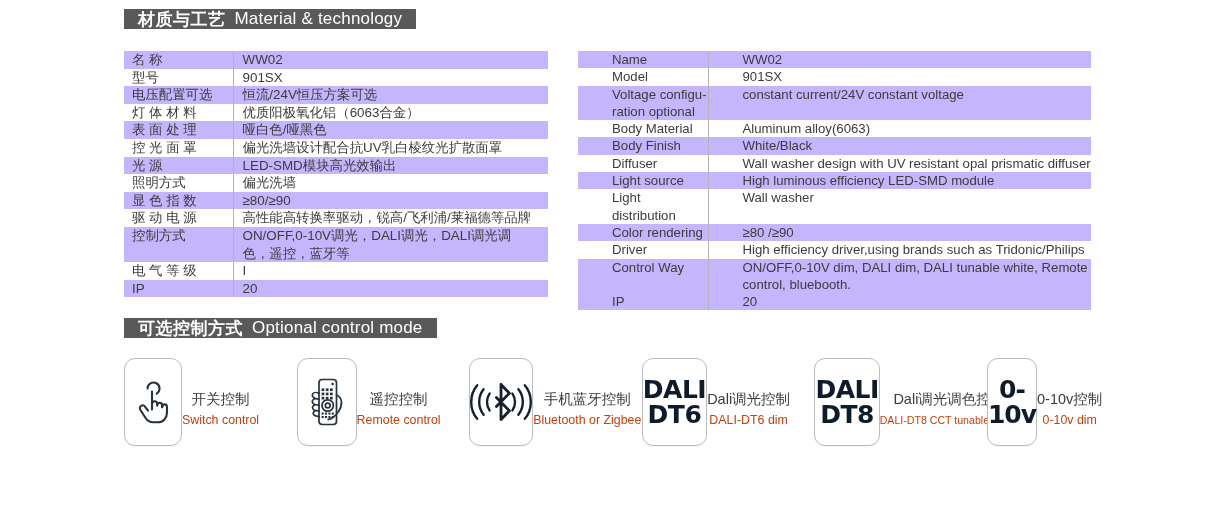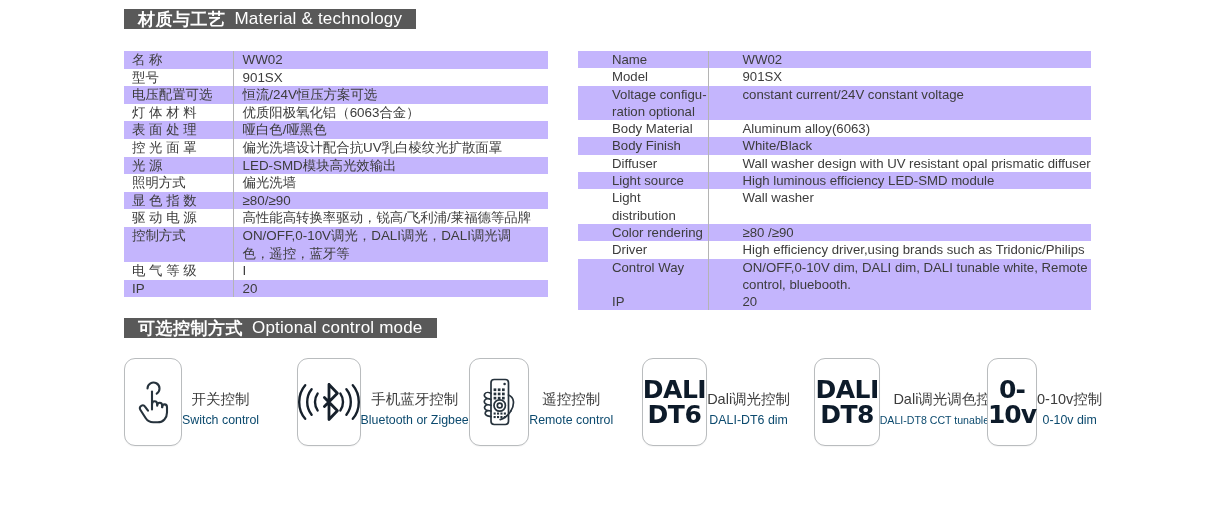--- a/index.html
+++ b/index.html
@@ -106,21 +106,21 @@
     text-align: center;
     line-height: 19px;
   }
   .mode-cn {
     font-size: 14.5px;
     color: #3c3c3c;
     white-space: nowrap;
   }
   .mode-en {
     font-size: 12.4px;
-    color: #0c4a6e;
+    color: #c2410c;
     white-space: nowrap;
     margin-top: 2px;
   }
   .mode-en.small { font-size: 10.6px; }
 
   .dali-txt {
     text-align: center;
     font-family: "DejaVu Sans", sans-serif;
     font-weight: bold;
     color: #0d1b2a;
@@ -272,39 +272,20 @@
       <path d="M27 17.5v18"></path>
       <path d="M27 30.5c0-2.1 1-3.3 2.6-3.3s2.6 1.2 2.6 3.3"></path>
       <path d="M32.2 31.8c0-2 1-3.1 2.5-3.1s2.5 1.1 2.5 3.1v1.5"></path>
       <path d="M37.2 33.3c0-1.8 1-2.9 2.4-2.9s2.4 1.1 2.4 2.9v5.2c0 5.4-3.8 9.8-9.3 9.8h-4.5c-3.5 0-5.8-1.5-7.6-4.3l-5.3-8.3c-.9-1.4-.5-3.1.9-3.9 1.3-.8 3-.4 3.8.8l3 4.1"></path>
     </svg>
         </span>
       </div>
       <div class="mode-text">
         <div class="mode-cn">开关控制</div>
         <div class="mode-en">Switch control</div>
-      </div>
-    </div>
-    <div class="mode">
-      <div class="mode-card">
-        <span>
-    <svg width="62" height="46" viewBox="0 0 62 46" fill="none" stroke="#16202b" stroke-width="2.4" stroke-linecap="round" stroke-linejoin="round">
-      <path d="M31 5.5v35l8.4-8.7L26.4 18.6M31 5.5l8.4 8.7-13 13.2" stroke-width="2.8"></path>
-      <path d="M19.6 14.6c-1.7 2.4-2.6 5.3-2.6 8.4s.9 6 2.6 8.4"></path>
-      <path d="M13.6 10.3C10.8 13.8 9.2 18.2 9.2 23s1.6 9.2 4.4 12.7"></path>
-      <path d="M7.2 6.2C3.4 10.6 1.2 16.5 1.2 23s2.2 12.4 6 16.8"></path>
-      <path d="M42.4 14.6c1.7 2.4 2.6 5.3 2.6 8.4s-.9 6-2.6 8.4"></path>
-      <path d="M48.4 10.3C51.2 13.8 52.8 18.2 52.8 23s-1.6 9.2-4.4 12.7"></path>
-      <path d="M54.8 6.2C58.6 10.6 60.8 16.5 60.8 23s-2.2 12.4-6 16.8"></path>
-    </svg>
-        </span>
-      </div>
-      <div class="mode-text">
-        <div class="mode-cn">手机蓝牙控制</div>
-        <div class="mode-en">Bluetooth or Zigbee</div>
       </div>
     </div>
     <div class="mode">
       <div class="mode-card">
         <span>
     <svg width="58" height="58" viewBox="0 0 58 58" fill="none" stroke="#26323c" stroke-width="1.7" stroke-linecap="round" stroke-linejoin="round">
       <rect x="21" y="6.5" width="17.5" height="45" rx="3.2"></rect>
       <circle cx="34.6" cy="11" r="1.3" fill="#26323c" stroke="none"></circle>
       <g fill="#26323c" stroke="none">
         <rect x="23.6" y="15.4" width="2.7" height="2.7"></rect>
@@ -336,20 +317,39 @@
     </svg>
         </span>
       </div>
       <div class="mode-text">
         <div class="mode-cn">遥控控制</div>
         <div class="mode-en">Remote control</div>
       </div>
     </div>
     <div class="mode">
       <div class="mode-card">
+        <span>
+    <svg width="62" height="46" viewBox="0 0 62 46" fill="none" stroke="#16202b" stroke-width="2.4" stroke-linecap="round" stroke-linejoin="round">
+      <path d="M31 5.5v35l8.4-8.7L26.4 18.6M31 5.5l8.4 8.7-13 13.2" stroke-width="2.8"></path>
+      <path d="M19.6 14.6c-1.7 2.4-2.6 5.3-2.6 8.4s.9 6 2.6 8.4"></path>
+      <path d="M13.6 10.3C10.8 13.8 9.2 18.2 9.2 23s1.6 9.2 4.4 12.7"></path>
+      <path d="M7.2 6.2C3.4 10.6 1.2 16.5 1.2 23s2.2 12.4 6 16.8"></path>
+      <path d="M42.4 14.6c1.7 2.4 2.6 5.3 2.6 8.4s-.9 6-2.6 8.4"></path>
+      <path d="M48.4 10.3C51.2 13.8 52.8 18.2 52.8 23s-1.6 9.2-4.4 12.7"></path>
+      <path d="M54.8 6.2C58.6 10.6 60.8 16.5 60.8 23s-2.2 12.4-6 16.8"></path>
+    </svg>
+        </span>
+      </div>
+      <div class="mode-text">
+        <div class="mode-cn">手机蓝牙控制</div>
+        <div class="mode-en">Bluetooth or Zigbee</div>
+      </div>
+    </div>
+    <div class="mode">
+      <div class="mode-card">
         <div class="dali-txt">
           <span class="l1">DALI</span>
           <span class="l2">DT6</span>
         </div>
       </div>
       <div class="mode-text">
         <div class="mode-cn">Dali调光控制</div>
         <div class="mode-en">DALI-DT6 dim</div>
       </div>
     </div>

